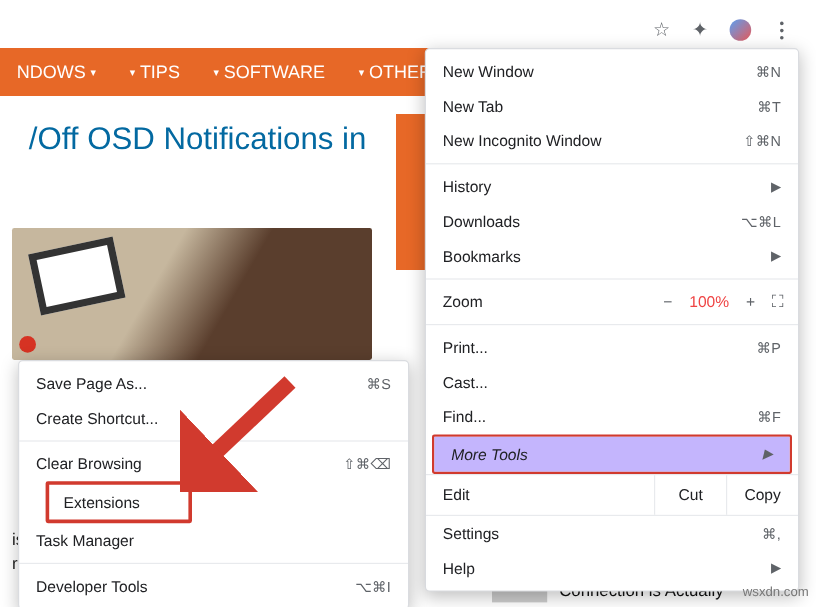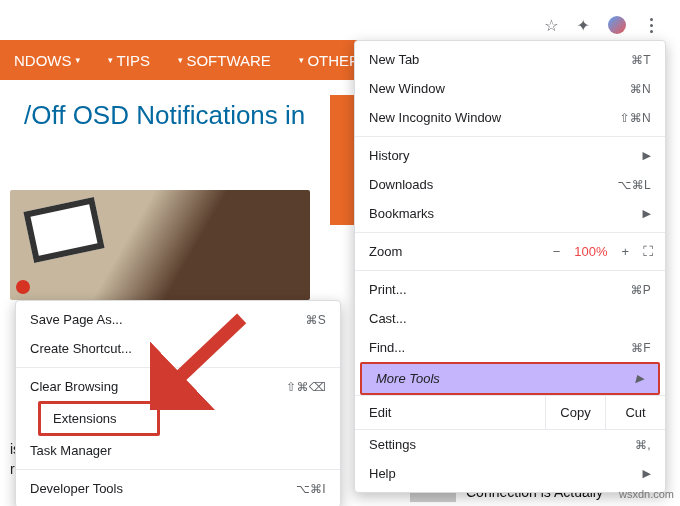--- a/index.html
+++ b/index.html
@@ -225,26 +225,26 @@
       <div class="t">Users</div>
     </div>
     <div class="side-art">
       <div class="timg"></div>
       <div class="t"><span>How to Check if Your VPN</span><br><span>Connection is Actually</span></div>
     </div>
   </div>
 
   <div class="main-menu">
     <div class="mi">
+        <span class="label">New Window</span>
+        <span class="hint">⌘N</span>
+      </div>
+    <div class="mi">
         <span class="label">New Tab</span>
         <span class="hint">⌘T</span>
-      </div>
-    <div class="mi">
-        <span class="label">New Window</span>
-        <span class="hint">⌘N</span>
       </div>
     <div class="mi">
         <span class="label">New Incognito Window</span>
         <span class="hint">⇧⌘N</span>
       </div>
     <div class="sep"></div>
     <div class="mi">
         <span class="label">History</span>
         <span class="sub-arrow">▶</span>
       </div>
@@ -279,22 +279,22 @@
         <span class="hint">⌘F</span>
       </div>
     <div class="highlight-wrap">
       <div class="mi">
           <span class="label">More Tools</span>
           <span class="sub-arrow">▶</span>
         </div>
     </div>
     <div class="edit-row">
       <span class="label">Edit</span>
+      <span class="ebtn">Cut</span>
       <span class="ebtn">Copy</span>
-      <span class="ebtn">Cut</span>
     </div>
     <div class="mi">
         <span class="label">Settings</span>
         <span class="hint">⌘,</span>
       </div>
     <div class="mi">
         <span class="label">Help</span>
         <span class="sub-arrow">▶</span>
       </div>
   </div>

